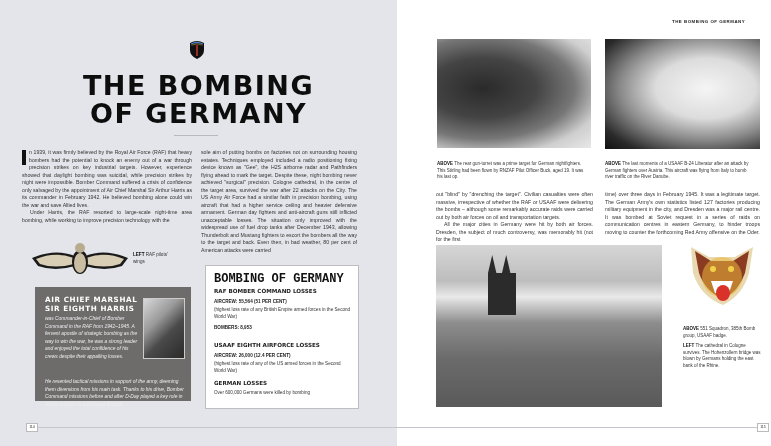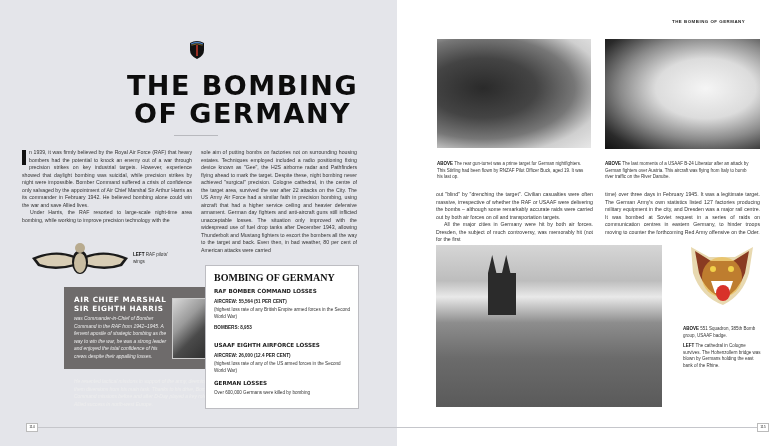--- a/index.html
+++ b/index.html
@@ -1,35 +1,35 @@
 <!DOCTYPE html>
 <html><head>
 <meta charset="utf-8">
 <style>
   html,body{margin:0;padding:0;}
   body{width:771px;height:446px;position:relative;overflow:hidden;background:#ffffff;font-family:"Liberation Sans",sans-serif;color:#222;}
   .left-page{position:absolute;left:0;top:0;width:397px;height:446px;background:#e4e5ea;}
   .right-page{position:absolute;left:397px;top:0;width:374px;height:446px;background:#ffffff;}
   .badge{position:absolute;left:189px;top:40px;width:16px;height:20px;}
-  .title{position:absolute;left:0;width:397px;top:72px;text-align:center;font-family:"DejaVu Sans",sans-serif;font-weight:bold;font-size:27px;line-height:28px;letter-spacing:1.5px;color:#0d0d0d;margin-left:44px;}
+  .title{position:absolute;left:0;width:397px;top:72px;text-align:center;font-family:"DejaVu Sans",sans-serif;font-weight:bold;font-size:27px;line-height:28px;letter-spacing:1.5px;color:#0d0d0d;}
   .title-rule{position:absolute;left:174px;top:135px;width:44px;height:1px;background:#b8b9be;}
   .col{position:absolute;font-size:5.2px;line-height:7.5px;color:#333;text-align:justify;}
   .col p{margin:0;}
   .col p.indent{text-indent:8px;}
   .dropcap{float:left;width:4px;height:15px;background:#111;margin:1px 3px 0 0;}
   .wings{position:absolute;left:30px;top:240px;width:100px;height:42px;}
   .cap-small{position:absolute;font-size:4.6px;line-height:6.5px;color:#333;}
   .cap-small b{color:#111;}
-  .bio{position:absolute;left:35px;top:287px;width:156px;height:82px;background:#6e6b6b;color:#fff;margin-left:29px;}
+  .bio{position:absolute;left:35px;top:287px;width:156px;height:114px;background:#6e6b6b;color:#fff;}
   .bio-title{position:absolute;left:10px;top:8px;font-family:"DejaVu Sans",sans-serif;font-weight:bold;font-size:7.2px;line-height:9px;letter-spacing:0.6px;color:#fff;}
   .bio-text{position:absolute;left:10px;top:28px;width:95px;font-style:italic;font-size:4.9px;line-height:7.5px;color:#eee;}
   .bio-text2{position:absolute;left:10px;top:91px;width:140px;font-style:italic;font-size:4.9px;line-height:7.5px;color:#eee;}
   .bio-photo{position:absolute;left:108px;top:11px;width:40px;height:59px;background:linear-gradient(135deg,#d8d8d8 0%,#9a9a9a 35%,#4a4a4a 60%,#2a2a2a 100%);border:1px solid #ccc;}
   .facts{position:absolute;left:205px;top:265px;width:152px;height:142px;background:#fff;border:1px solid #bdbdc2;}
-  .facts h2{position:absolute;left:8px;top:6px;margin:0;font-family:Liberation Serif, serif;font-size:10px;font-weight:bold;color:#111;text-align:center;}
+  .facts h2{position:absolute;left:8px;top:6px;margin:0;font-family:Liberation Mono, monospace;font-size:12px;font-weight:bold;color:#111;text-align:center;}
   .facts .sec{position:absolute;left:8px;font-family:"DejaVu Sans",sans-serif;font-size:5.6px;font-weight:bold;color:#222;}
   .facts .lbl{position:absolute;left:8px;font-size:4.6px;font-weight:bold;color:#222;}
   .facts .txt{position:absolute;left:8px;width:138px;font-size:4.6px;line-height:7px;color:#333;}
   .footer-line{position:absolute;top:427px;height:1px;background:#c5c6cb;}
   .folio{position:absolute;top:423px;width:10px;height:7px;border:1px solid #bbb;background:#fff;font-size:3.6px;line-height:7px;text-align:center;color:#333;}
   .running-head{position:absolute;left:672px;top:19px;font-size:4.4px;font-weight:bold;letter-spacing:0.5px;color:#222;}
   .photo{position:absolute;overflow:hidden;}
   .photo-stirling{left:437px;top:39px;width:154px;height:109px;background:radial-gradient(ellipse at 30% 45%,#2a2a2a 0%,#444 35%,#777 60%,#cfcfcf 80%,#e8e8e8 100%);}
   .photo-liberator{left:605px;top:39px;width:155px;height:110px;background:radial-gradient(ellipse at 65% 45%,#f5f5f5 0%,#dcdcdc 35%,#8a8a8a 60%,#2a2a2a 85%,#111 100%);}
   .photo-cologne{left:436px;top:245px;width:226px;height:162px;background:linear-gradient(180deg,#d6d6d6 0%,#bdbdbd 22%,#e9e9e9 32%,#8d8d8d 48%,#6b6b6b 70%,#5a5a5a 100%);}

